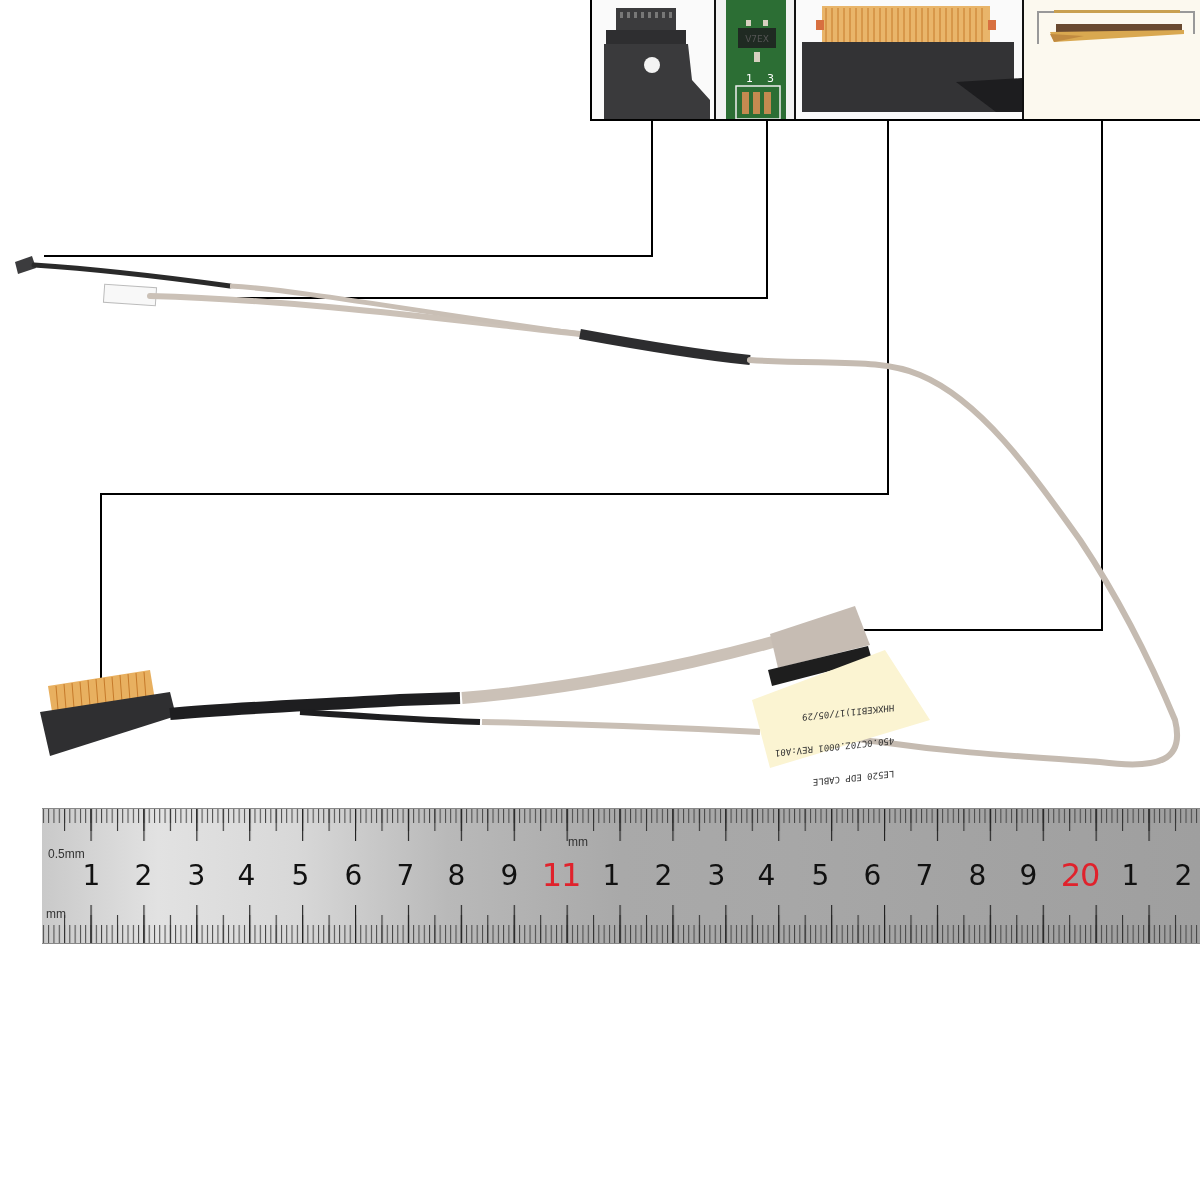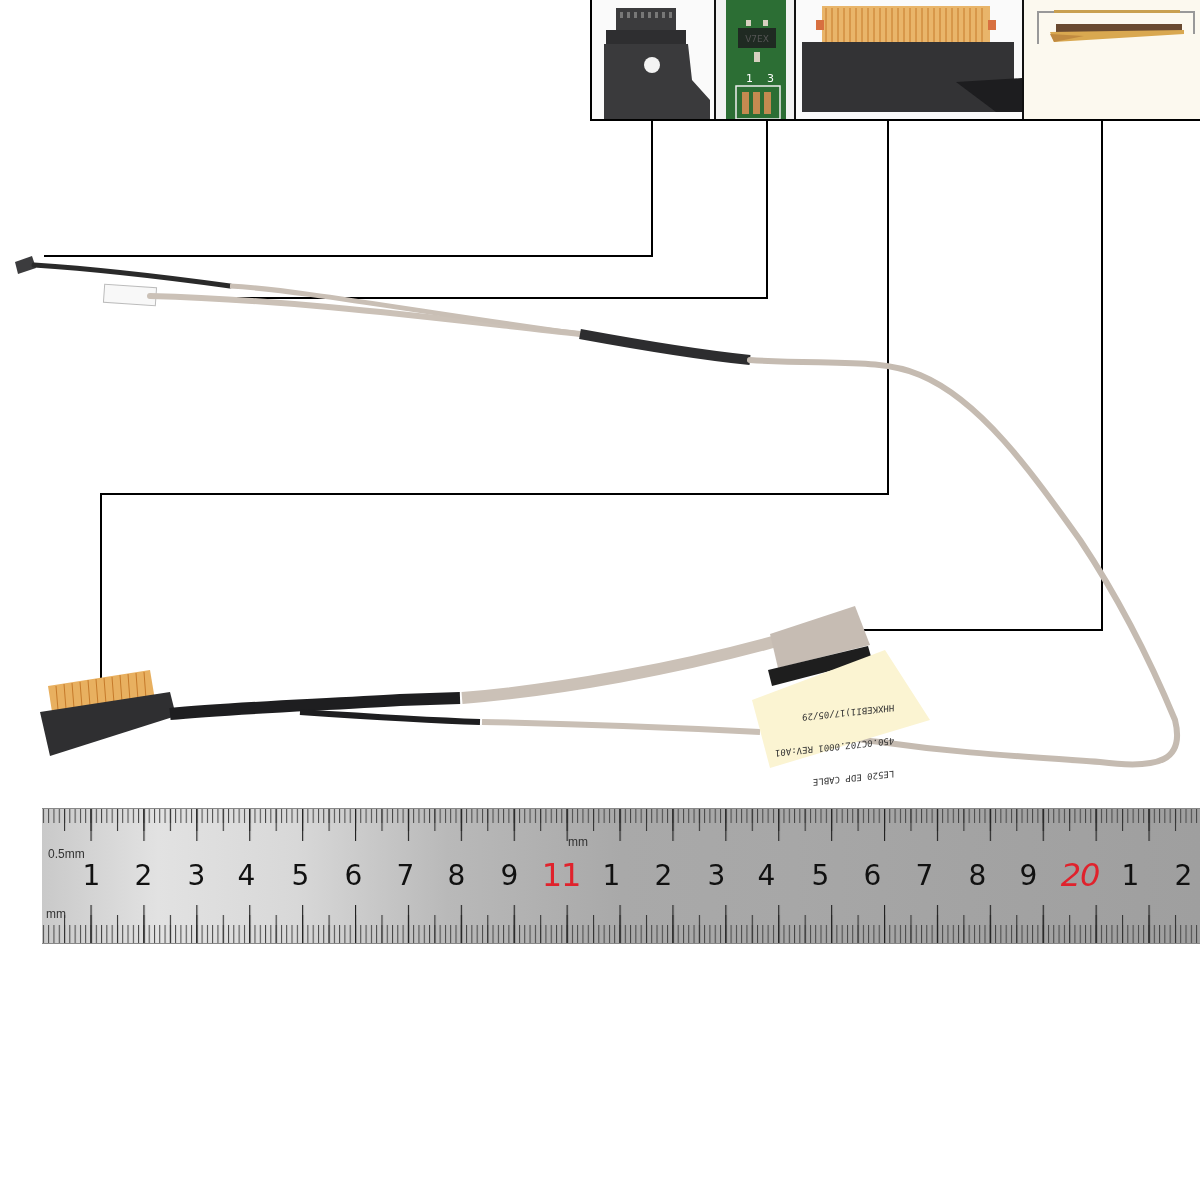--- a/index.html
+++ b/index.html
@@ -223,17 +223,17 @@
     <span class="ruler-num red" style="left:519px;">11</span>
     <span class="ruler-num" style="left:569px;">1</span>
     <span class="ruler-num" style="left:621px;">2</span>
     <span class="ruler-num" style="left:674px;">3</span>
     <span class="ruler-num" style="left:724px;">4</span>
     <span class="ruler-num" style="left:778px;">5</span>
     <span class="ruler-num" style="left:830px;">6</span>
     <span class="ruler-num" style="left:882px;">7</span>
     <span class="ruler-num" style="left:935px;">8</span>
     <span class="ruler-num" style="left:986px;">9</span>
-    <span class="ruler-num red" style="left:1038px;font-style:italic;">20</span>
+    <span class="ruler-num red" style="left:1038px;">20</span>
     <span class="ruler-num" style="left:1088px;">1</span>
     <span class="ruler-num" style="left:1141px;">2</span>
   </div>
 </div>
 
 </body></html>

